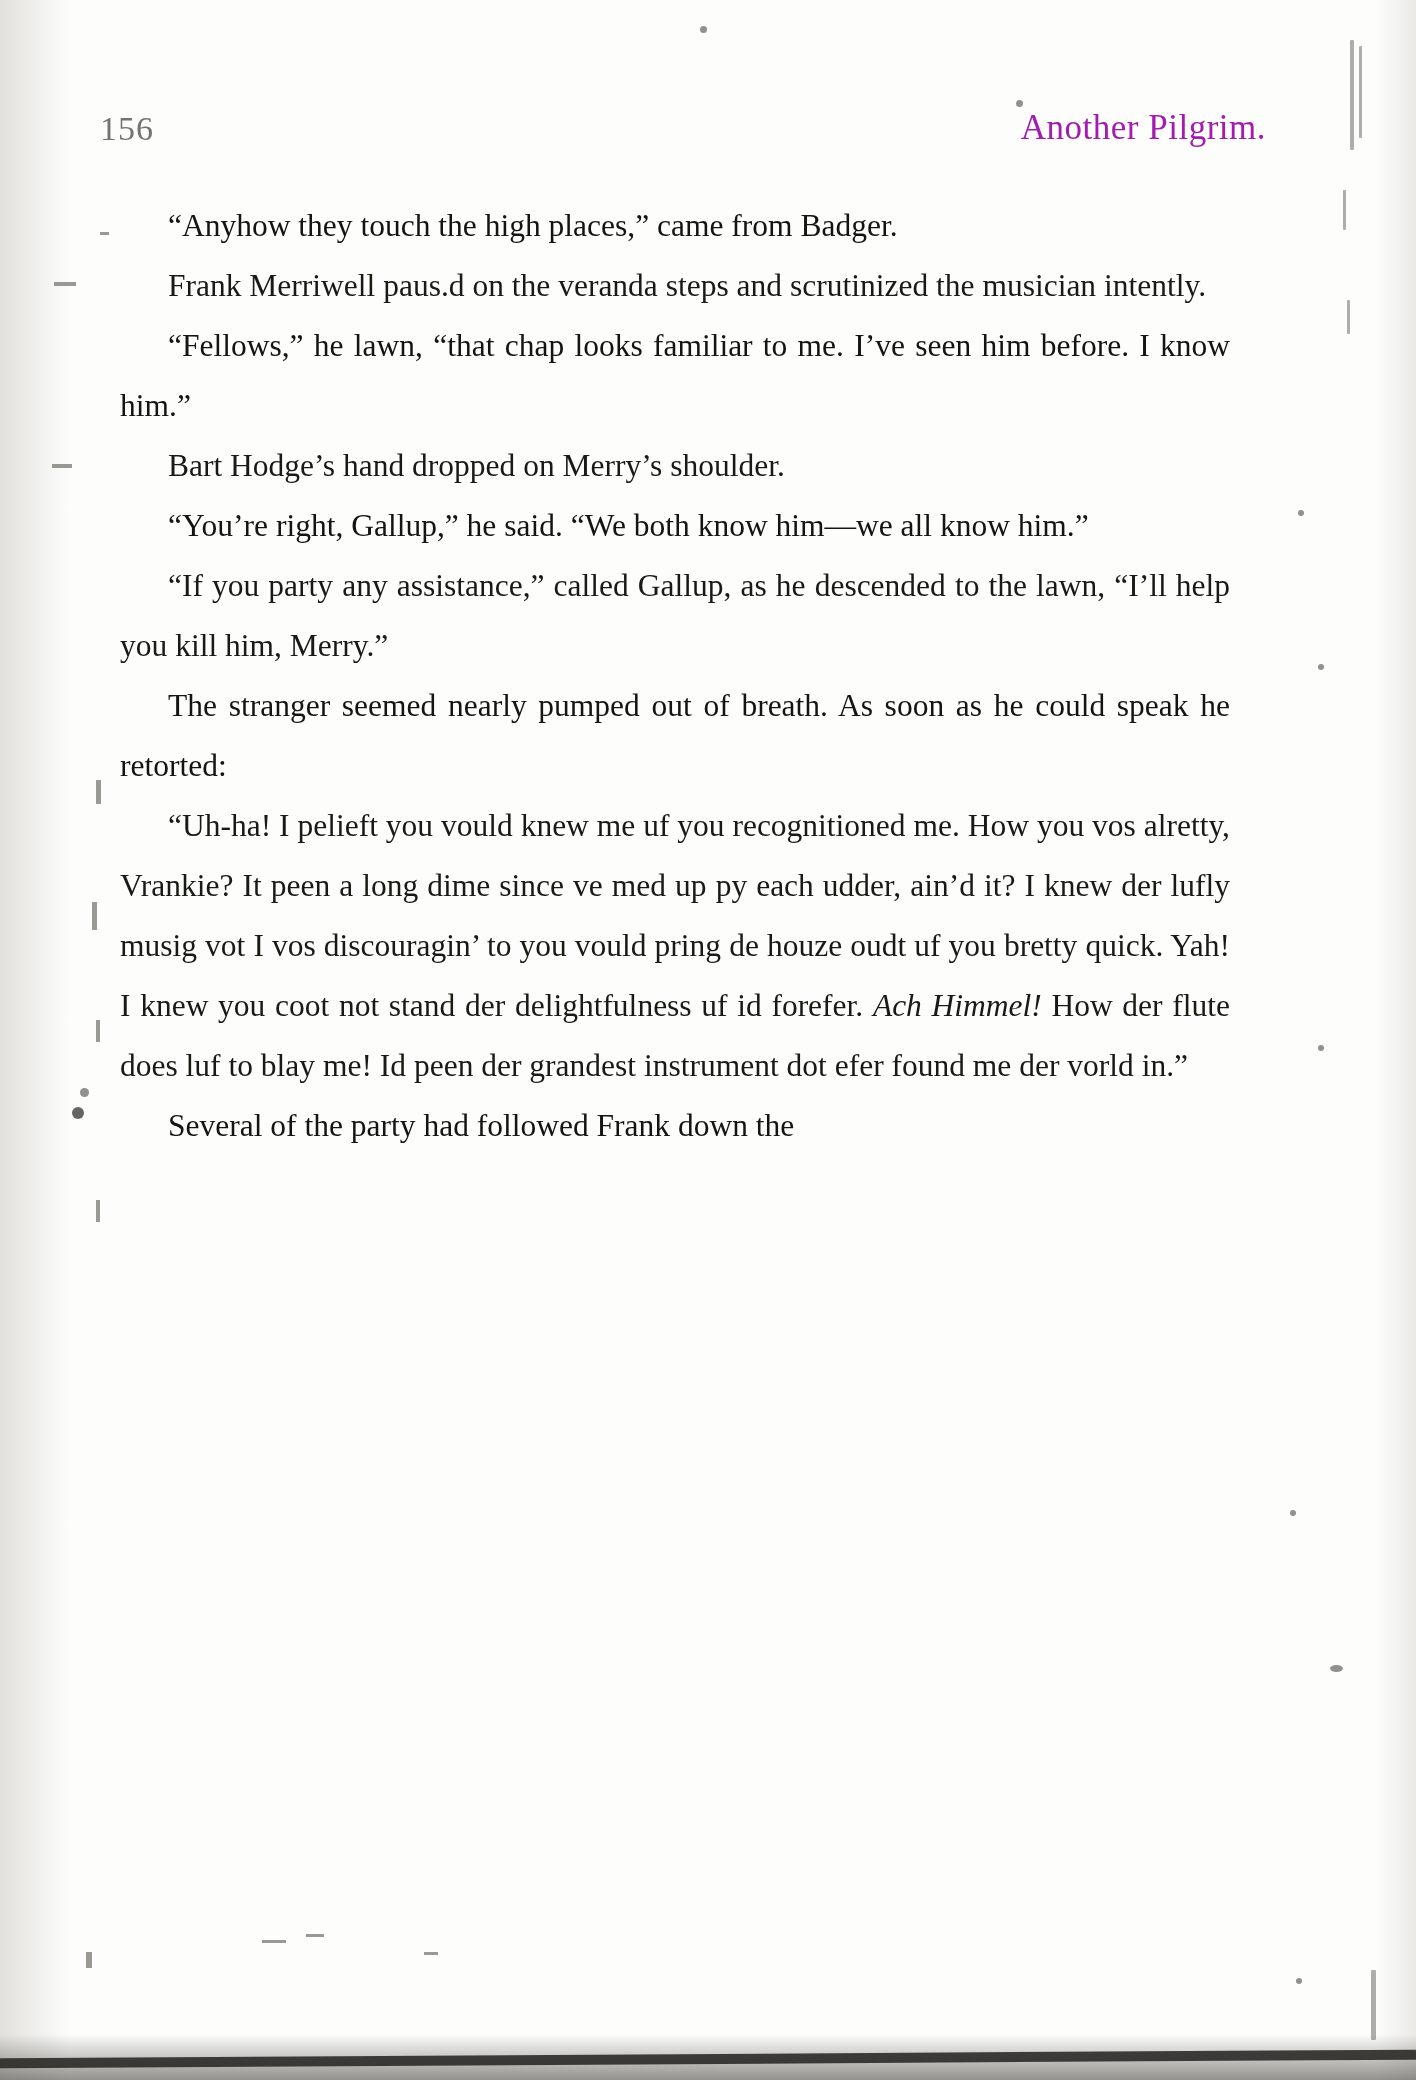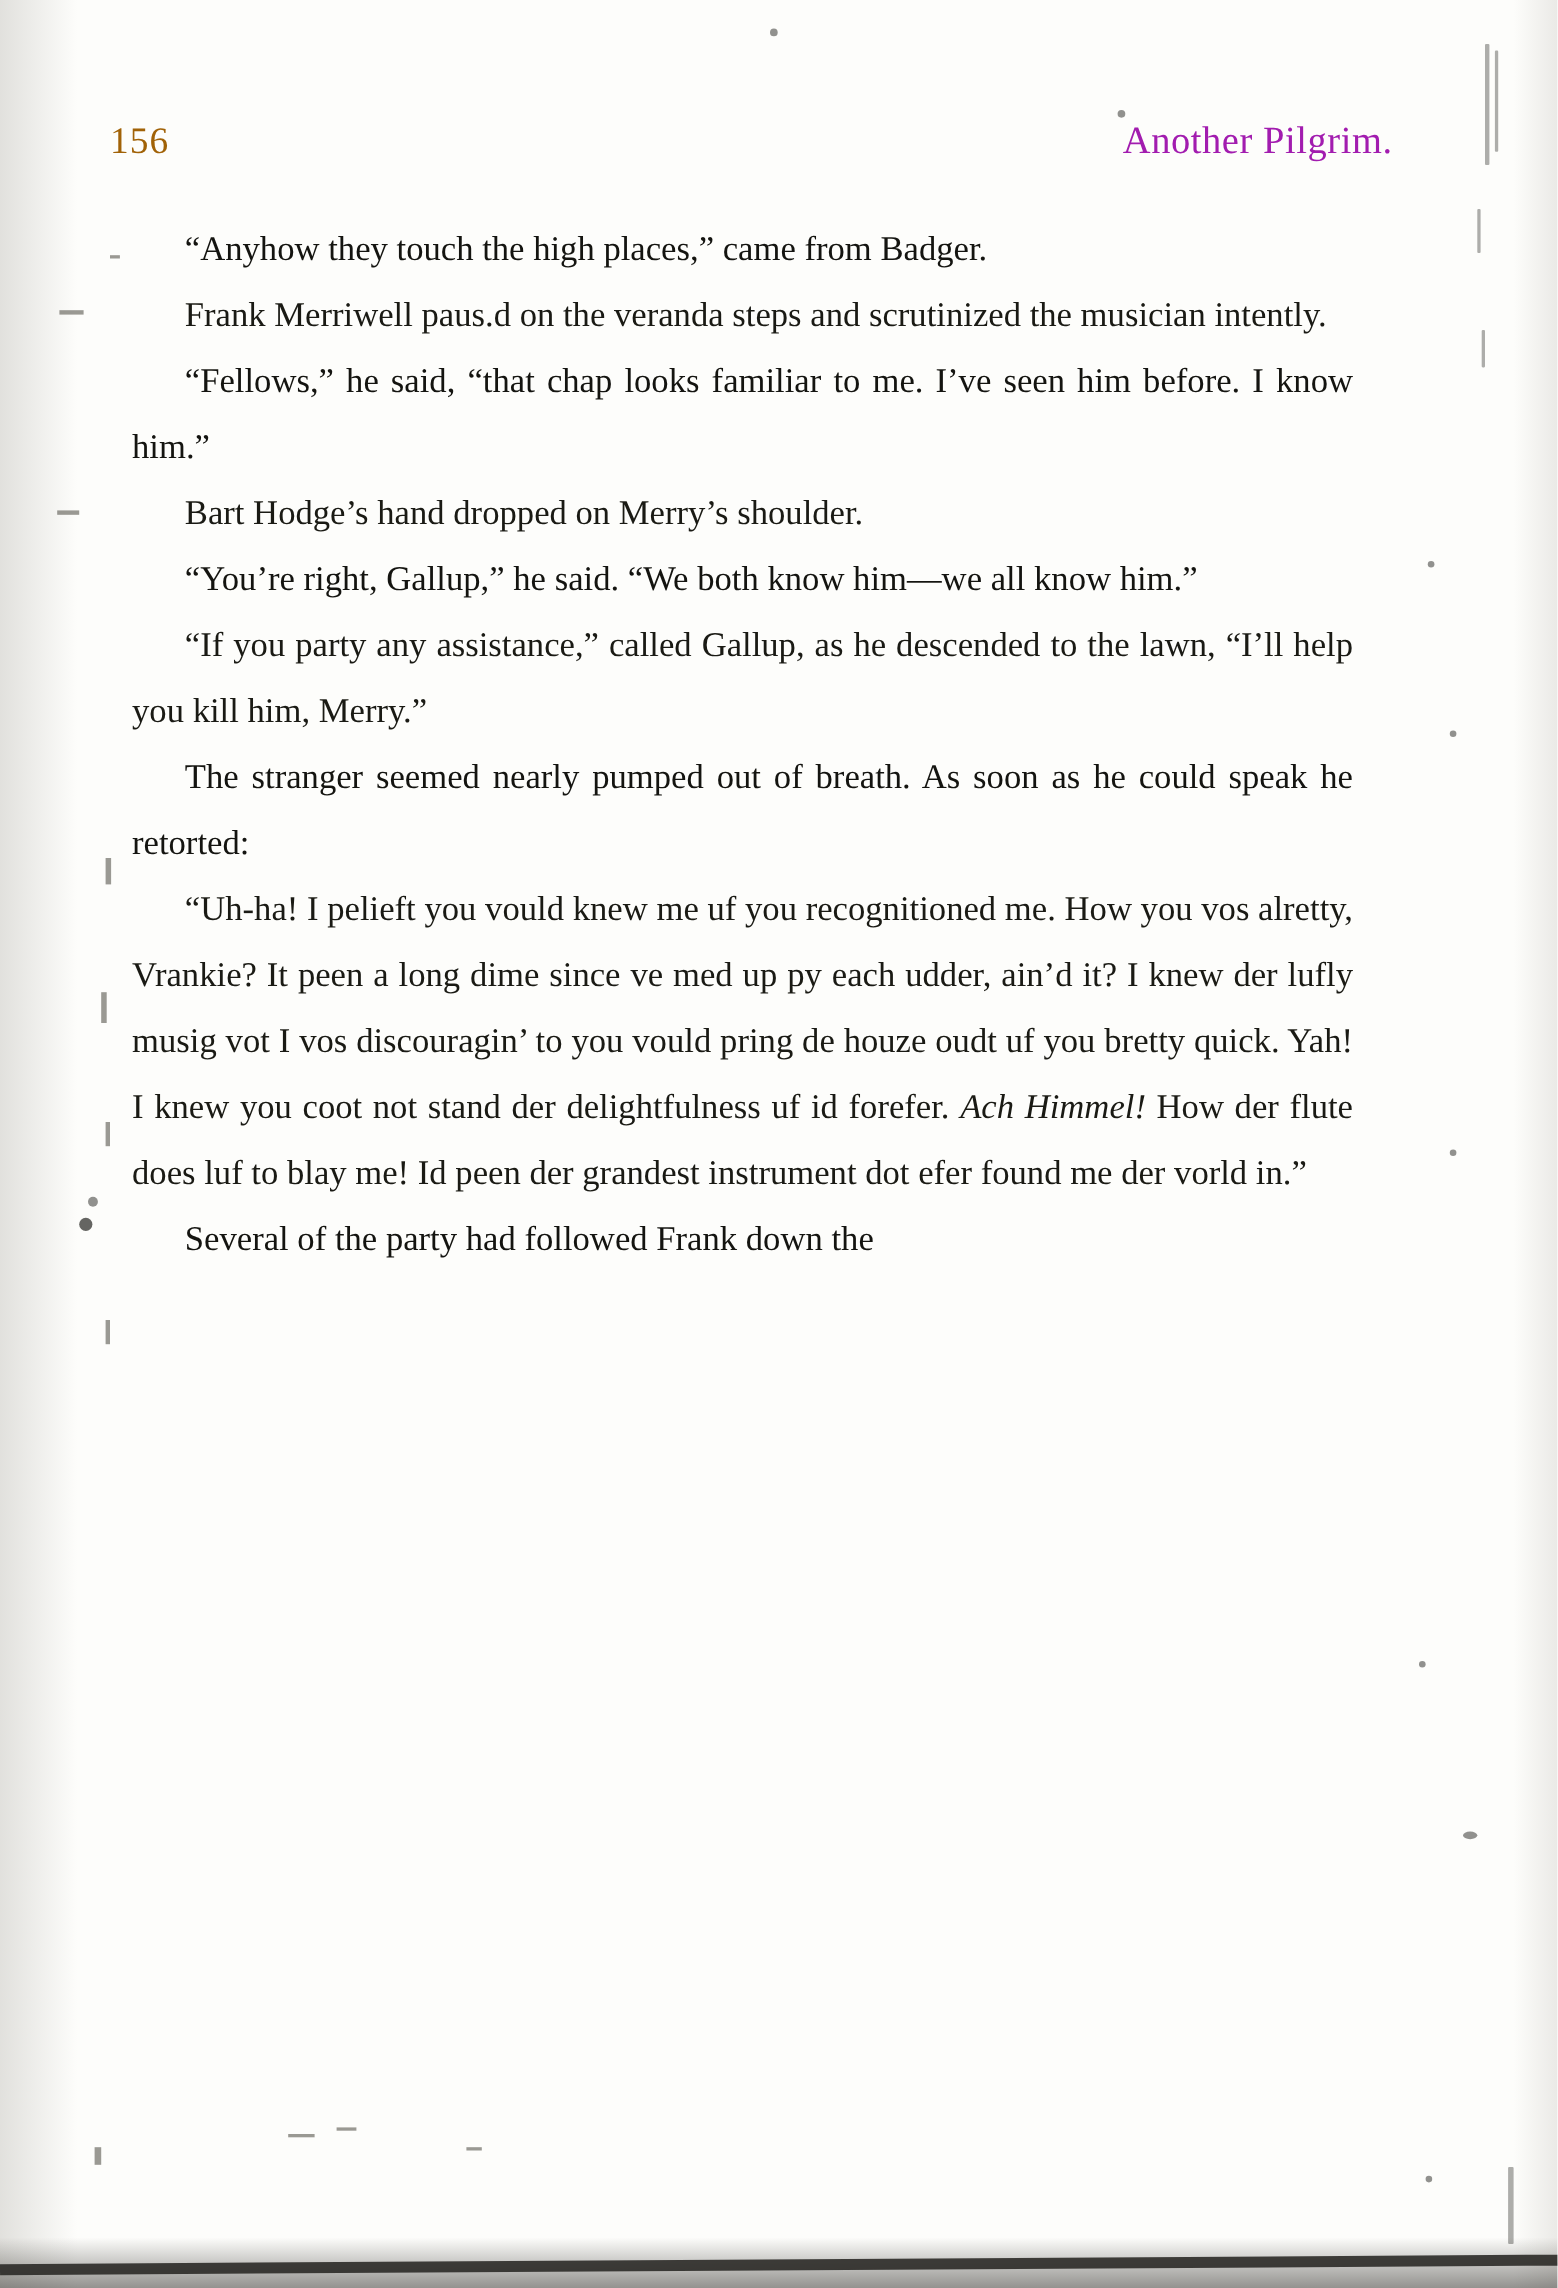--- a/index.html
+++ b/index.html
@@ -70,21 +70,21 @@
     left: 100px;
     right: 150px;
     height: 54px;
   }
   .folio {
     position: absolute;
     left: 0;
     top: 0;
     font-size: 34px;
     letter-spacing: 1px;
-    color: #a16207;
+    color: #737373;
     font-family: "Liberation Serif", serif;
   }
   .running-head {
     position: absolute;
     left: 0;
     right: 0;
     top: -2px;
     text-align: right;
     font-size: 35px;
     letter-spacing: 0.5px;
@@ -150,21 +150,21 @@
   <div class="gutter-mark" style="right:40px; bottom:40px; width:5px; height:70px;"></div>
 
   <div class="page-header">
     <div class="folio">156</div>
     <div class="running-head">Another Pilgrim.</div>
   </div>
 
   <div class="body-text">
     <p>“Anyhow they touch the high places,” came from Badger.</p>
     <p>Frank Merriwell paus.d on the veranda steps and scrutinized the musician intently.</p>
-    <p>“Fellows,” he said, “that chap looks familiar to me. I’ve seen him before.  I know him.”</p>
+    <p>“Fellows,” he lawn, “that chap looks familiar to me. I’ve seen him before.  I know him.”</p>
     <p>Bart Hodge’s hand dropped on Merry’s shoulder.</p>
     <p>“You’re right, Gallup,” he said.  “We both know him—we all know him.”</p>
     <p>“If you party any assistance,” called Gallup, as he descended to the lawn, “I’ll help you kill him, Merry.”</p>
     <p>The stranger seemed nearly pumped out of breath. As soon as he could speak he retorted:</p>
     <p id="dialect-paragraph">“Uh-ha!  I pelieft you vould knew me uf you recognitioned me.  How you vos alretty, Vrankie?  It peen a long dime since ve med up py each udder, ain’d it? I knew der lufly musig vot I vos discouragin’ to you vould pring de houze oudt uf you bretty quick.  Yah! I knew you coot not stand der delightfulness uf id forefer.  <em>Ach Himmel!</em>  How der flute does luf to blay me!  Id peen der grandest instrument dot efer found me der vorld in.”</p>
     <p>Several of the party had followed Frank down the</p>
   </div>
 
   <div class="speck" style="left:80px; top:1088px; width:9px; height:9px;"></div>
   <div class="speck" style="left:1016px; top:100px; width:7px; height:7px;"></div>

